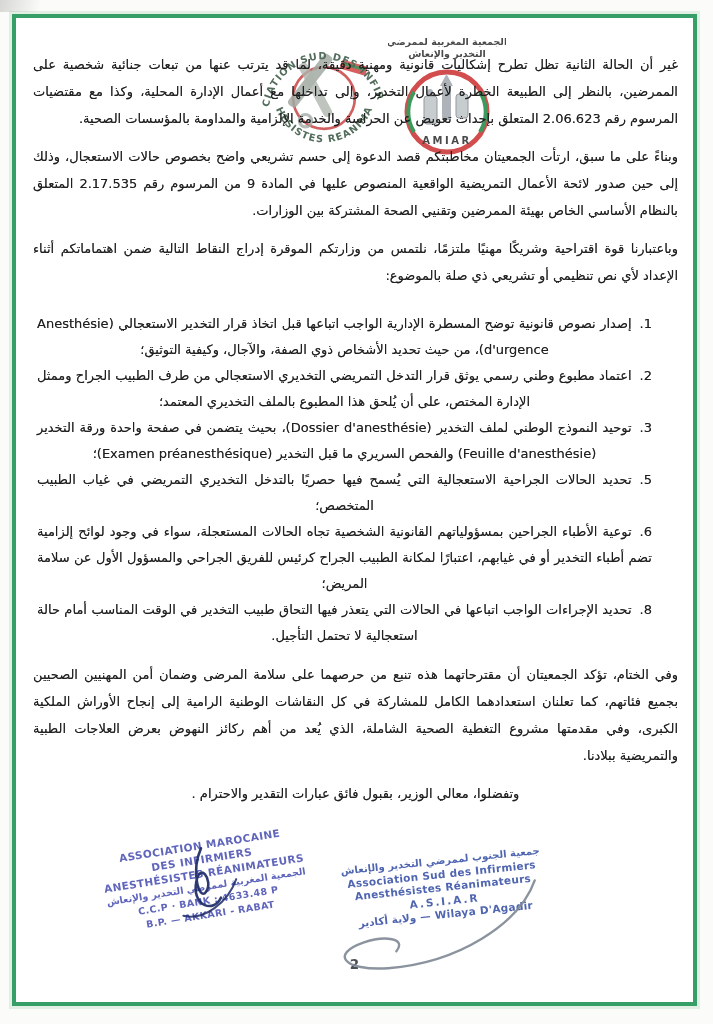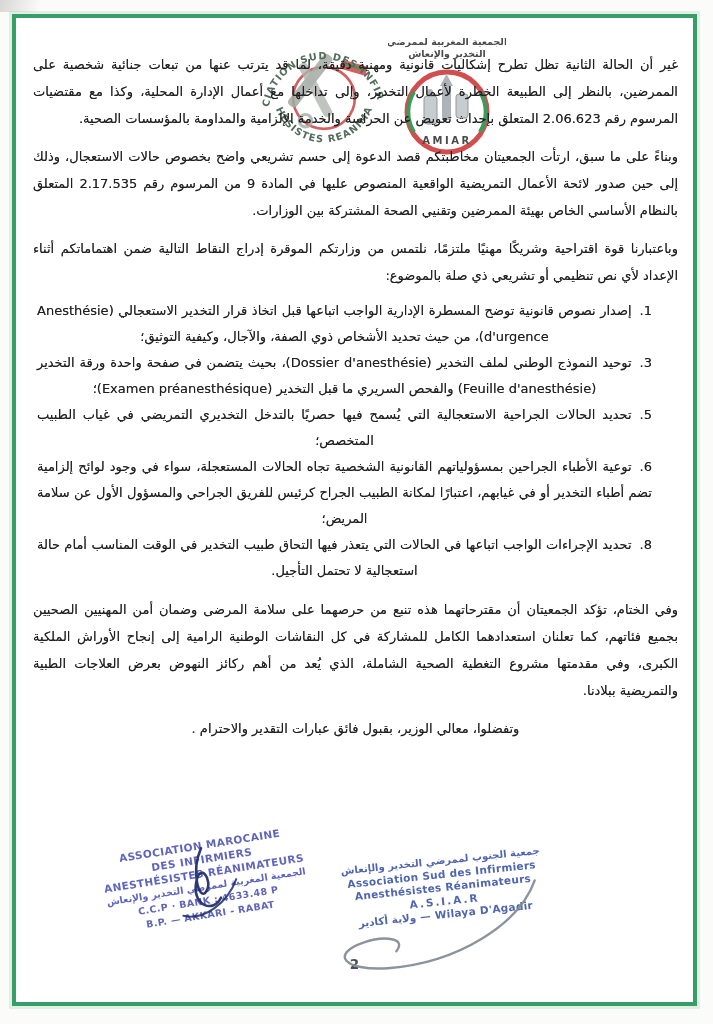--- a/index.html
+++ b/index.html
@@ -26,21 +26,21 @@
     padding:33px 15px 0 17px;
     direction:rtl;
     color:#202020;
     font-size:13px;font-weight:normal;
     text-shadow:0 0 .5px rgba(20,20,20,.55);
   }
   .para{
     margin:0 0 11px 0;line-height:27px;
     text-align:justify;
   }
-  .para.intro3{margin-bottom:9px;}
+  .para.intro3{margin-bottom:22px;}
   .list{padding:0 26px 0 4px;margin:8px 0 12px 0;}
   .li{
     line-height:26px;text-align:justify;text-align-last:center;
   }
   .li .num{margin-left:8px;white-space:nowrap;}
   .salutation{
     margin:6px 0 0 0;line-height:27px;text-align:center;
   }
   .stamp{
     position:absolute;z-index:3;text-align:center;
@@ -109,20 +109,21 @@
     <text x="59" y="112" text-anchor="middle" font-size="10" font-weight="bold" letter-spacing="2.5" fill="#3a3a3a">AMIAR</text>
   </svg>
 
   <div class="content">
     <p class="para">غير أن الحالة الثانية تظل تطرح إشكاليات قانونية ومهنية دقيقة، لما قد يترتب عنها من تبعات جنائية شخصية على الممرضين، بالنظر إلى الطبيعة الخطرة لأعمال التخدير، وإلى تداخلها مع أعمال الإدارة المحلية، وكذا مع مقتضيات المرسوم رقم 2.06.623 المتعلق بإحداث تعويض عن الحراسة والخدمة الإلزامية والمداومة بالمؤسسات الصحية.</p>
     <p class="para">وبناءً على ما سبق، ارتأت الجمعيتان مخاطبتكم قصد الدعوة إلى حسم تشريعي واضح بخصوص حالات الاستعجال، وذلك إلى حين صدور لائحة الأعمال التمريضية الواقعية المنصوص عليها في المادة 9 من المرسوم رقم 2.17.535 المتعلق بالنظام الأساسي الخاص بهيئة الممرضين وتقنيي الصحة المشتركة بين الوزارات.</p>
     <p class="para intro3">وباعتبارنا قوة اقتراحية وشريكًا مهنيًا ملتزمًا، نلتمس من وزارتكم الموقرة إدراج النقاط التالية ضمن اهتماماتكم أثناء الإعداد لأي نص تنظيمي أو تشريعي ذي صلة بالموضوع:</p>
 
     <div class="list">
       <div class="li"><span class="num">1.</span><span>إصدار نصوص قانونية توضح المسطرة الإدارية الواجب اتباعها قبل اتخاذ قرار التخدير الاستعجالي (Anesthésie d'urgence)، من حيث تحديد الأشخاص ذوي الصفة، والآجال، وكيفية التوثيق؛</span></div>
+      <div class="li"><span class="num">2.</span><span>اعتماد مطبوع وطني رسمي يوثق قرار التدخل التمريضي التخديري الاستعجالي من طرف الطبيب الجراح وممثل الإدارة المختص، على أن يُلحق هذا المطبوع بالملف التخديري المعتمد؛</span></div>
       <div class="li"><span class="num">3.</span><span>توحيد النموذج الوطني لملف التخدير (Dossier d'anesthésie)، بحيث يتضمن في صفحة واحدة ورقة التخدير (Feuille d'anesthésie) والفحص السريري ما قبل التخدير (Examen préanesthésique)؛</span></div>
       <div class="li"><span class="num">5.</span><span>تحديد الحالات الجراحية الاستعجالية التي يُسمح فيها حصريًا بالتدخل التخديري التمريضي في غياب الطبيب المتخصص؛</span></div>
       <div class="li"><span class="num">6.</span><span>توعية الأطباء الجراحين بمسؤولياتهم القانونية الشخصية تجاه الحالات المستعجلة، سواء في وجود لوائح إلزامية تضم أطباء التخدير أو في غيابهم، اعتبارًا لمكانة الطبيب الجراح كرئيس للفريق الجراحي والمسؤول الأول عن سلامة المريض؛</span></div>
       <div class="li"><span class="num">8.</span><span>تحديد الإجراءات الواجب اتباعها في الحالات التي يتعذر فيها التحاق طبيب التخدير في الوقت المناسب أمام حالة استعجالية لا تحتمل التأجيل.</span></div>
     </div>
 
     <p class="para">وفي الختام، تؤكد الجمعيتان أن مقترحاتهما هذه تنبع من حرصهما على سلامة المرضى وضمان أمن المهنيين الصحيين بجميع فئاتهم، كما تعلنان استعدادهما الكامل للمشاركة في كل النقاشات الوطنية الرامية إلى إنجاح الأوراش الملكية الكبرى، وفي مقدمتها مشروع التغطية الصحية الشاملة، الذي يُعد من أهم ركائز النهوض بعرض العلاجات الطبية والتمريضية ببلادنا.</p>
     <p class="salutation">وتفضلوا، معالي الوزير، بقبول فائق عبارات التقدير والاحترام .</p>
   </div>
 

